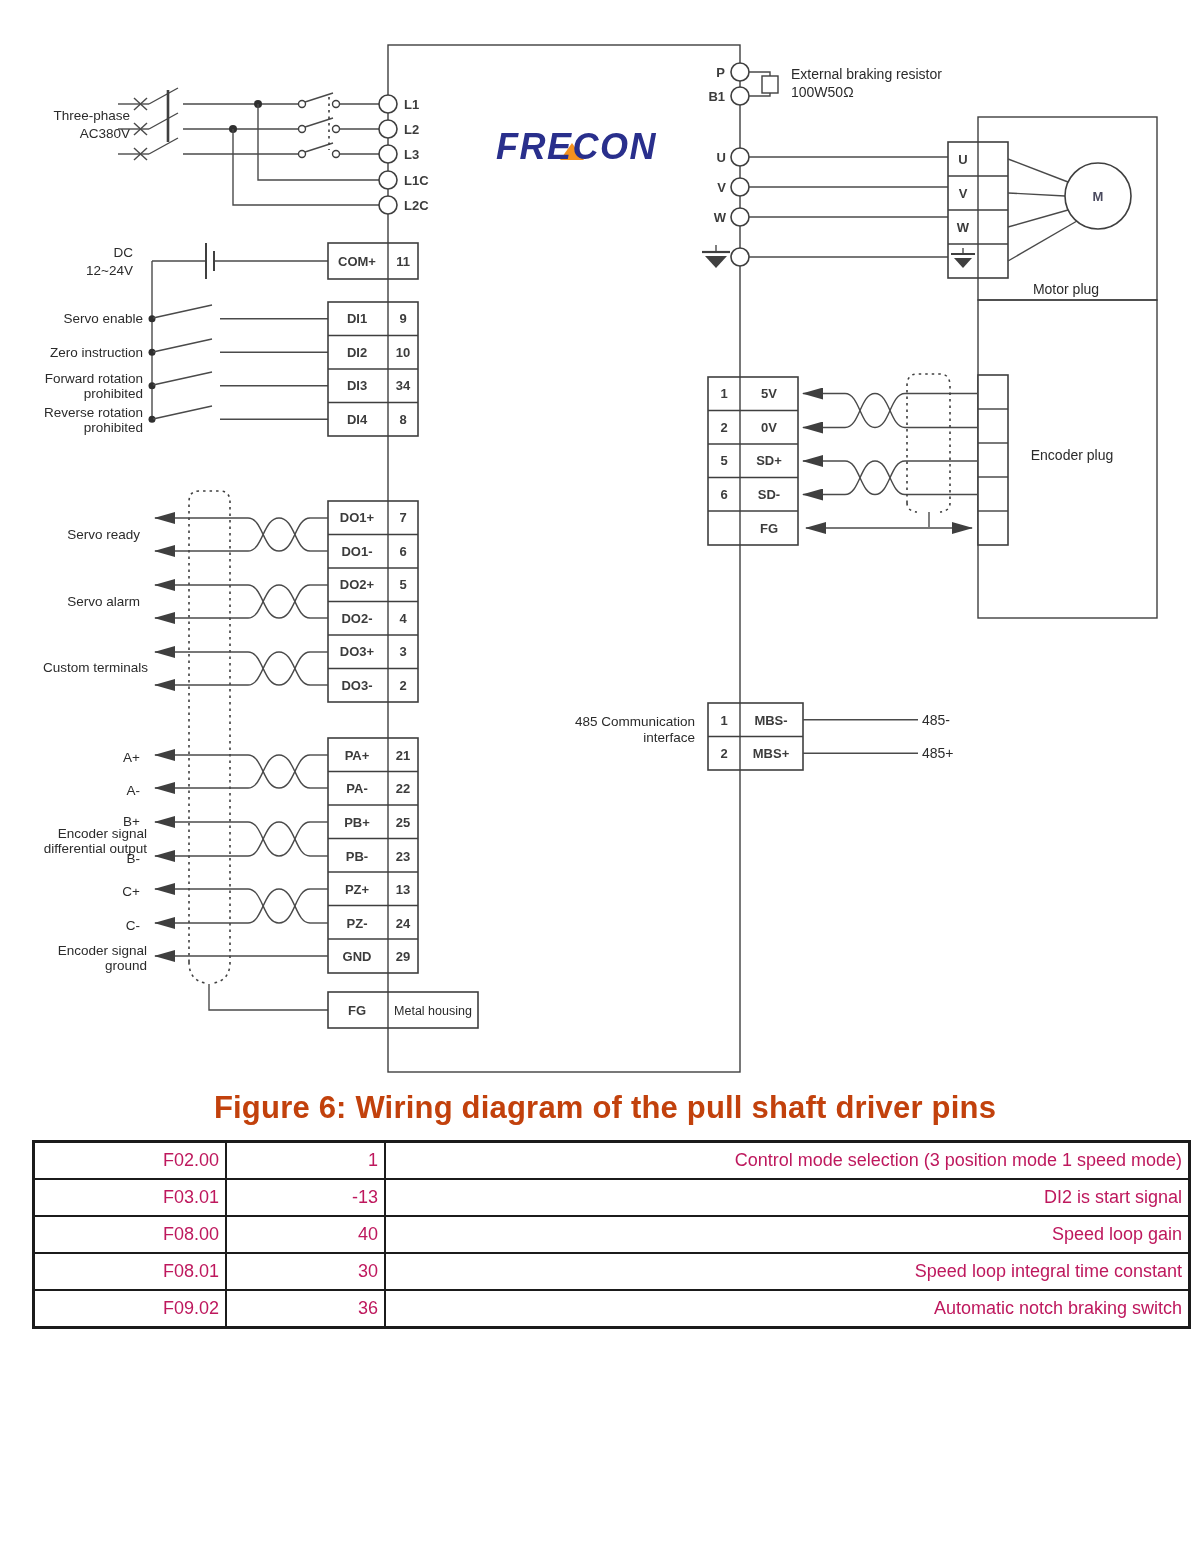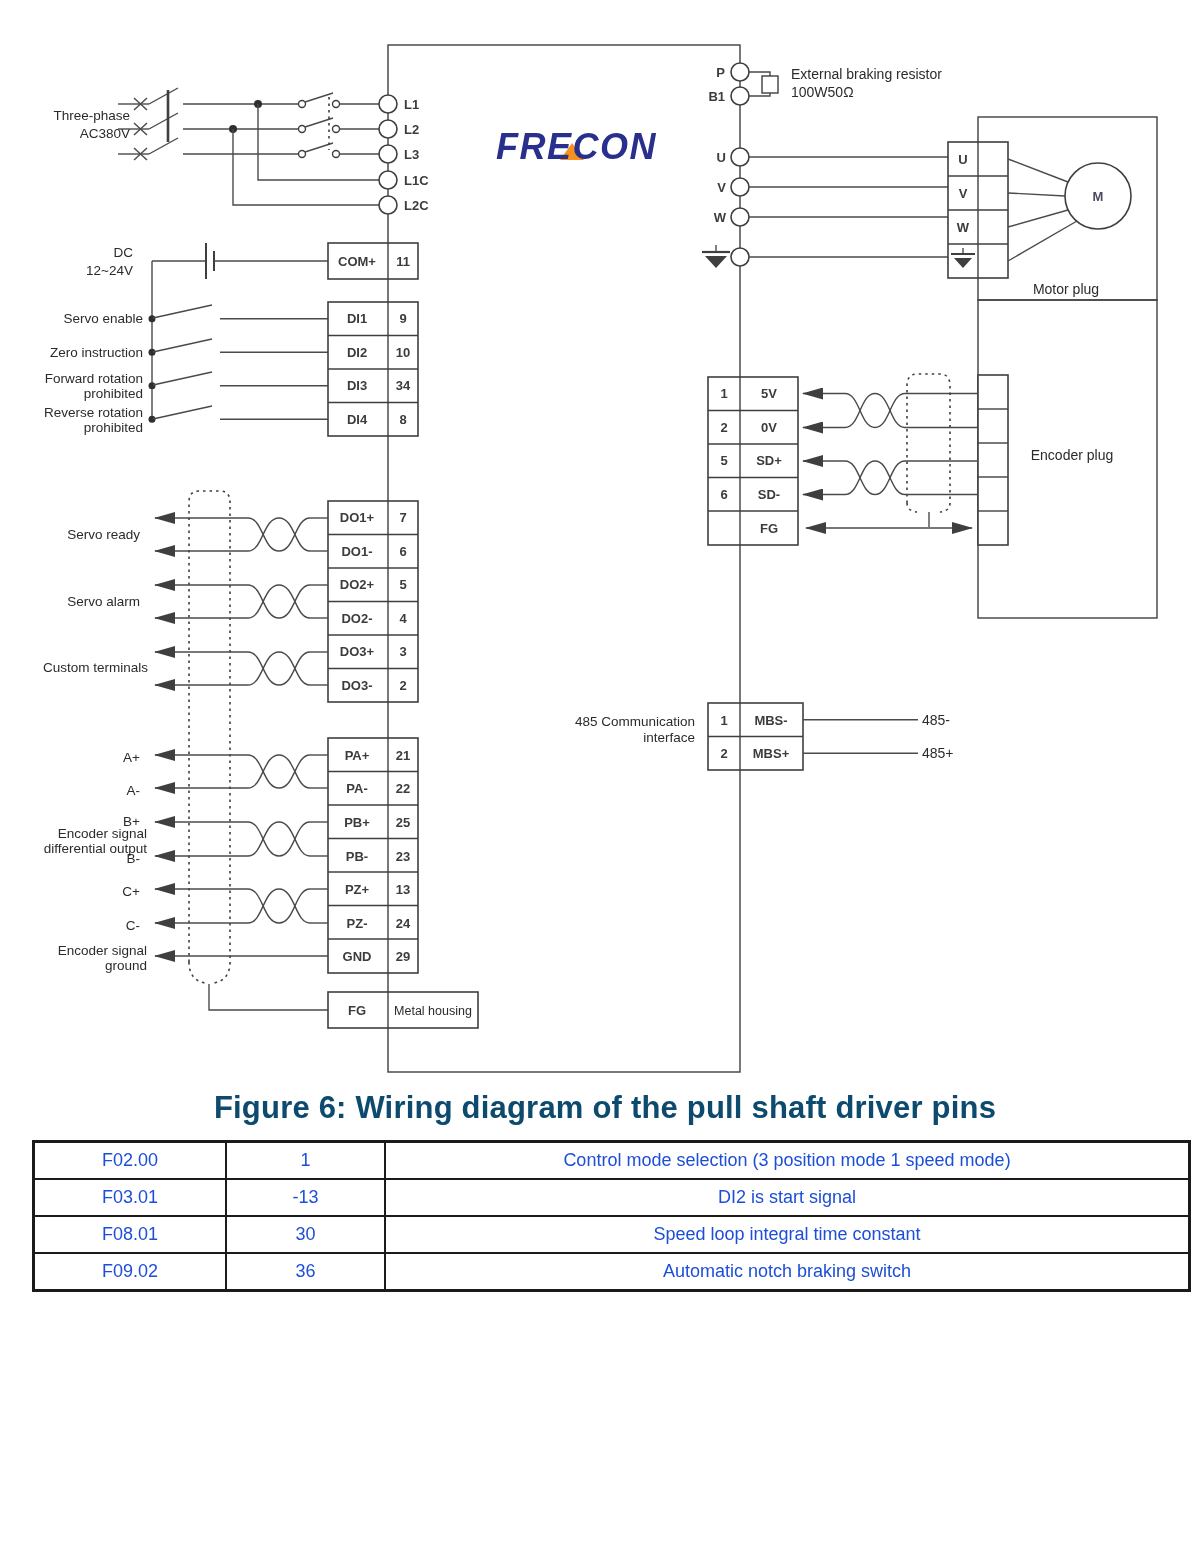--- a/index.html
+++ b/index.html
@@ -12,25 +12,25 @@
   .lb2{font:14px "Liberation Sans",sans-serif;fill:#2b2b2b;}
   .e{text-anchor:end;} .m{text-anchor:middle;}
   .w{stroke:#4a4a4a;stroke-width:1.4;fill:none;}
   .bx{stroke:#3f3f3f;stroke-width:1.6;fill:#fff;}
   .bl{stroke:#3f3f3f;stroke-width:1.4;fill:none;}
   .dot{fill:#2f2f2f;}
   .dsh{stroke:#3f3f3f;stroke-width:1.6;fill:none;stroke-dasharray:2.5 4;}
   .logo{font:italic bold 36px "Liberation Sans",sans-serif;fill:#292f8c;letter-spacing:1.5px;}
   
   .caption{margin:10px 0 0 0;text-align:center;font-size:31px;font-weight:800;
-           color:#0c4a6e;letter-spacing:0.2px;font-family:"Liberation Sans",sans-serif;padding-left:10px;}
+           color:#c2410c;letter-spacing:0.2px;font-family:"Liberation Sans",sans-serif;padding-left:10px;}
   table.params{border-collapse:collapse;margin:14px 0 0 32px;width:1134px;table-layout:fixed;
                border:3px solid #1b1b1b;}
-  table.params td{border:2px solid #1b1b1b;height:35px;text-align:center;vertical-align:middle;
-                  font-size:18px;color:#1d4ed8;padding:0 6px;font-family:"Liberation Sans",sans-serif;}
+  table.params td{border:2px solid #1b1b1b;height:35px;text-align:right;vertical-align:middle;
+                  font-size:18px;color:#be185d;padding:0 6px;font-family:"Liberation Sans",sans-serif;}
   td.c1{width:178px;} td.c2{width:145px;} td.c3{width:790px;}
 </style>
 </head>
 <body>
 
 <div class="diagram-wrap">
 <svg width="1200" height="1080" viewBox="0 0 1200 1080">
   <defs>
     <marker id="ah" markerUnits="userSpaceOnUse" markerWidth="21" markerHeight="12" viewBox="0 0 21 12" refX="20" refY="6" orient="auto-start-reverse">
       <path d="M0,0 L21,6 L0,12 Z" fill="#3f3f3f"></path>
@@ -389,20 +389,25 @@
       <td class="c1">F02.00</td>
       <td class="c2">1</td>
       <td class="c3">Control mode selection (3 position mode 1 speed mode)</td>
     </tr>
     <tr>
       <td class="c1">F03.01</td>
       <td class="c2">-13</td>
       <td class="c3">DI2 is start signal</td>
     </tr>
     <tr>
+      <td class="c1">F08.00</td>
+      <td class="c2">40</td>
+      <td class="c3">Speed loop gain</td>
+    </tr>
+    <tr>
       <td class="c1">F08.01</td>
       <td class="c2">30</td>
       <td class="c3">Speed loop integral time constant</td>
     </tr>
     <tr>
       <td class="c1">F09.02</td>
       <td class="c2">36</td>
       <td class="c3">Automatic notch braking switch</td>
     </tr>
   </tbody>

